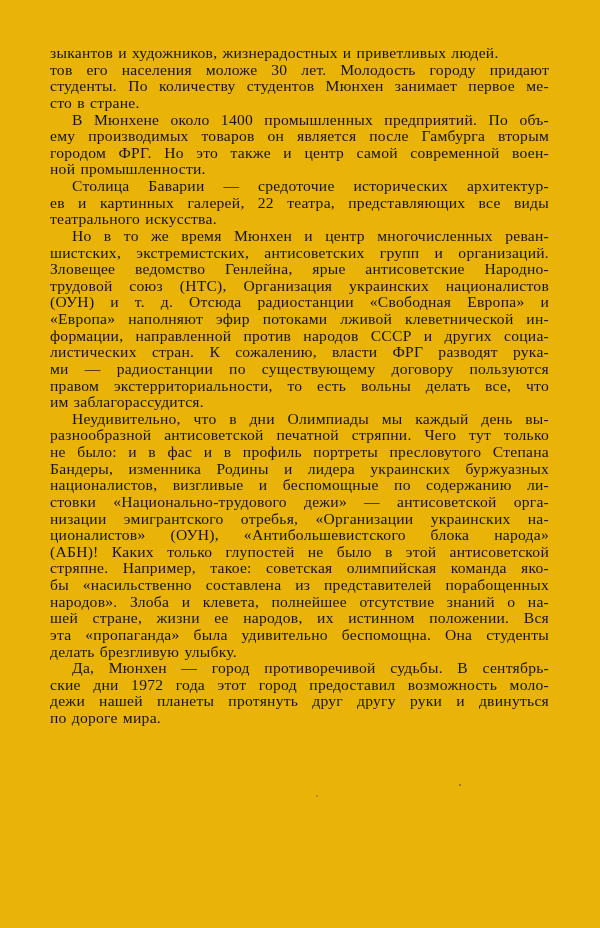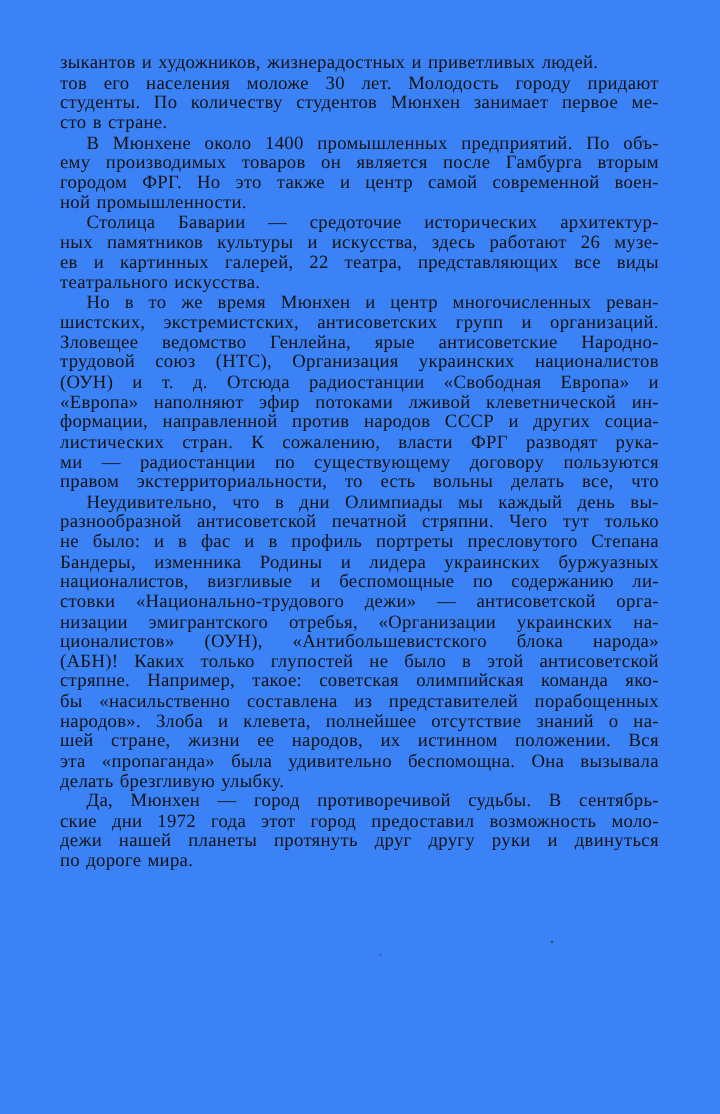--- a/index.html
+++ b/index.html
@@ -13,21 +13,21 @@
     overflow: hidden;
     position: relative;
     font-family: "Liberation Serif", serif;
   }
   .scan-page {
     position: absolute;
     left: 0;
     top: 0;
     width: 600px;
     height: 928px;
-    background: #3b82f6;
+    background: #eab308;
   }
   .page-text {
     position: absolute;
     left: 50px;
     top: 45px;
     width: 499px;
     color: #131313;
     font-size: 15.6px;
     line-height: 16.63px;
     letter-spacing: 0.25px;
@@ -72,51 +72,51 @@
         <div class="line last">сто в стране.</div>
       </div>
       <div class="para">
         <div class="line indented">В Мюнхене около 1400 промышленных предприятий. По объ-</div>
         <div class="line">ему производимых товаров он является после Гамбурга вторым</div>
         <div class="line">городом ФРГ. Но это также и центр самой современной воен-</div>
         <div class="line last">ной промышленности.</div>
       </div>
       <div class="para">
         <div class="line indented">Столица Баварии — средоточие исторических  архитектур-</div>
-        <div class="line">ных памятников культуры и искусства, здесь работают 26 музе-</div>
         <div class="line">ев и картинных галерей, 22 театра,  представляющих все виды</div>
         <div class="line last">театрального искусства.</div>
       </div>
       <div class="para">
         <div class="line indented">Но в то же время Мюнхен и центр многочисленных реван-</div>
         <div class="line">шистских, экстремистских, антисоветских  групп и организаций.</div>
         <div class="line">Зловещее ведомство Генлейна, ярые  антисоветские  Народно-</div>
         <div class="line">трудовой союз (НТС), Организация украинских националистов</div>
         <div class="line">(ОУН) и т. д. Отсюда радиостанции  «Свободная Европа»  и</div>
         <div class="line">«Европа» наполняют эфир потоками лживой клеветнической ин-</div>
         <div class="line">формации, направленной против народов СССР и других социа-</div>
         <div class="line">листических стран. К сожалению, власти ФРГ разводят рука-</div>
         <div class="line">ми — радиостанции по существующему договору пользуются</div>
         <div class="line">правом экстерриториальности, то есть вольны делать все, что</div>
+        <div class="line last">им заблагорассудится.</div>
       </div>
       <div class="para">
         <div class="line indented">Неудивительно, что в дни Олимпиады мы каждый день вы-</div>
         <div class="line">разнообразной антисоветской печатной стряпни. Чего тут только</div>
         <div class="line">не было: и в фас и в профиль портреты пресловутого Степана</div>
         <div class="line">Бандеры, изменника Родины и лидера украинских буржуазных</div>
         <div class="line">националистов, визгливые и беспомощные по содержанию ли-</div>
         <div class="line">стовки «Национально-трудового дежи» — антисоветской орга-</div>
         <div class="line">низации эмигрантского отребья, «Организации украинских на-</div>
         <div class="line">ционалистов» (ОУН), «Антибольшевистского блока народа»</div>
         <div class="line">(АБН)! Каких только глупостей не было в этой антисоветской</div>
         <div class="line">стряпне. Например, такое: советская олимпийская команда яко-</div>
         <div class="line">бы «насильственно составлена из представителей порабощенных</div>
         <div class="line">народов». Злоба и клевета, полнейшее отсутствие знаний о на-</div>
         <div class="line">шей стране, жизни ее народов, их истинном положении. Вся</div>
-        <div class="line">эта «пропаганда» была удивительно беспомощна. Она вызывала</div>
+        <div class="line">эта «пропаганда» была удивительно беспомощна. Она студенты</div>
         <div class="line last">делать брезгливую улыбку.</div>
       </div>
       <div class="para">
         <div class="line indented">Да, Мюнхен — город противоречивой судьбы. В сентябрь-</div>
         <div class="line">ские дни 1972 года этот город предоставил возможность моло-</div>
         <div class="line">дежи нашей планеты протянуть друг другу руки и двинуться</div>
         <div class="line last">по дороге мира.</div>
       </div>
     </div>
   <div class="speck speck-1"></div>

